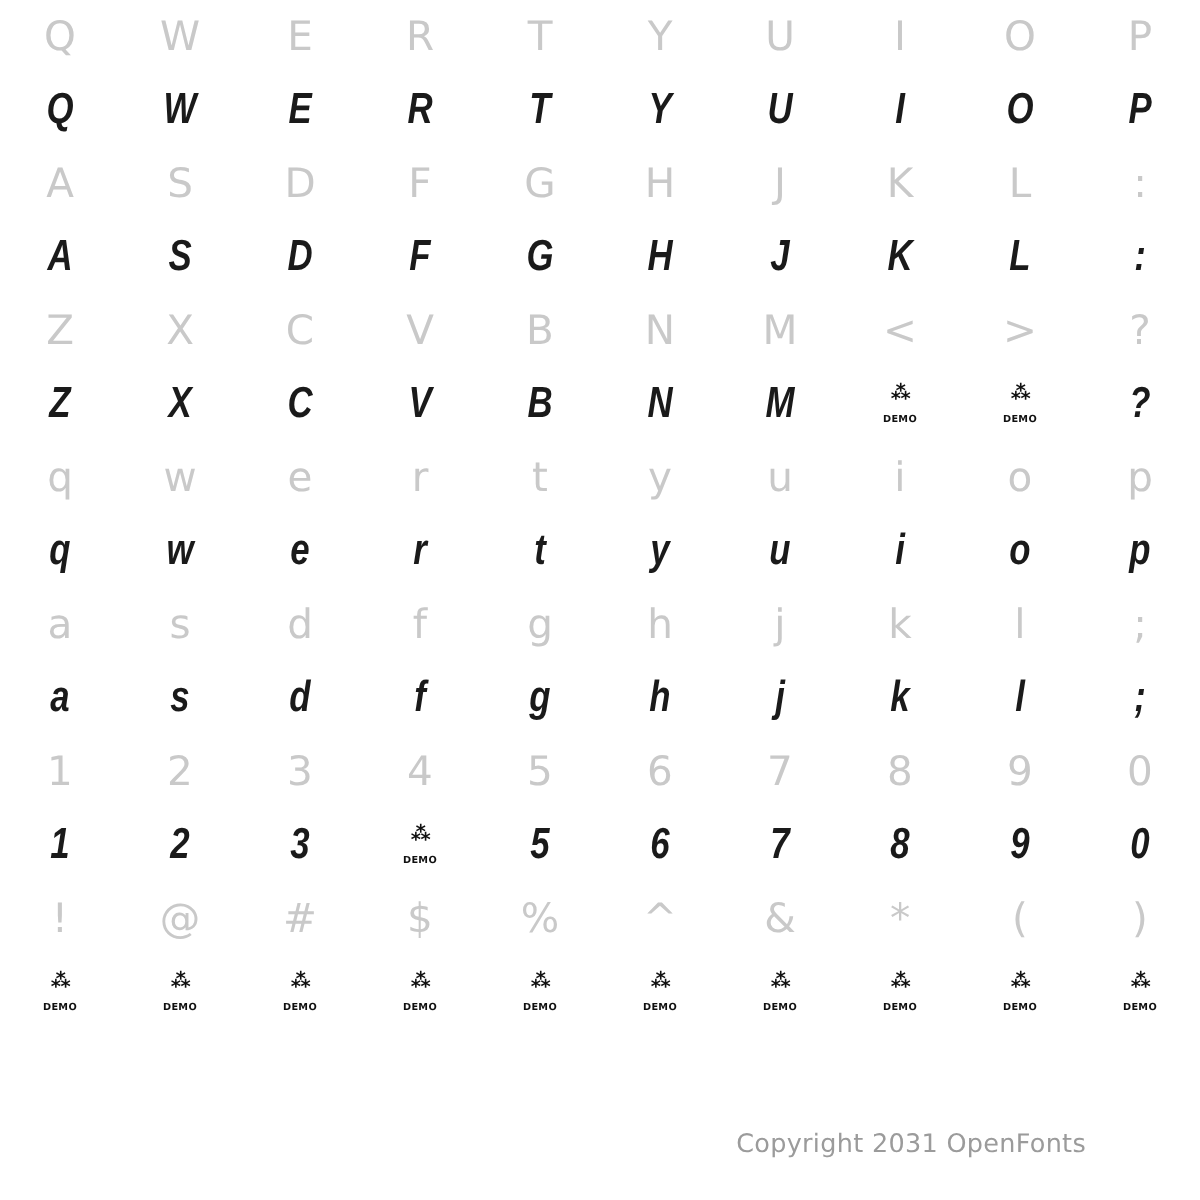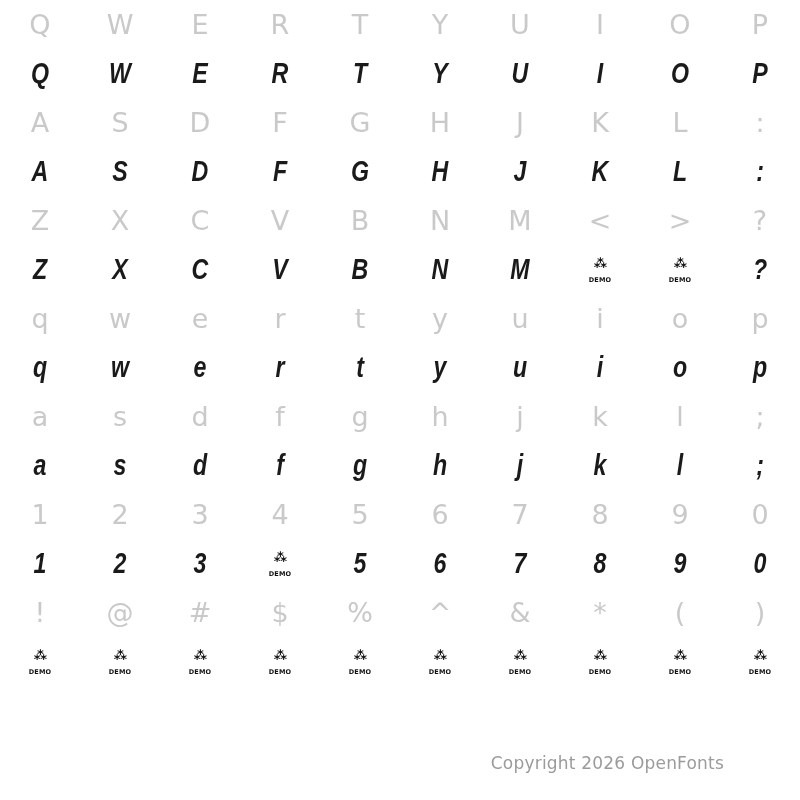--- a/index.html
+++ b/index.html
@@ -288,14 +288,14 @@
         <div class="cell demo-cell"><span class="demo-glyph"><span class="leaves">⁂</span><span class="word">DEMO</span></span></div>
         <div class="cell demo-cell"><span class="demo-glyph"><span class="leaves">⁂</span><span class="word">DEMO</span></span></div>
         <div class="cell demo-cell"><span class="demo-glyph"><span class="leaves">⁂</span><span class="word">DEMO</span></span></div>
         <div class="cell demo-cell"><span class="demo-glyph"><span class="leaves">⁂</span><span class="word">DEMO</span></span></div>
         <div class="cell demo-cell"><span class="demo-glyph"><span class="leaves">⁂</span><span class="word">DEMO</span></span></div>
         <div class="cell demo-cell"><span class="demo-glyph"><span class="leaves">⁂</span><span class="word">DEMO</span></span></div>
         <div class="cell demo-cell"><span class="demo-glyph"><span class="leaves">⁂</span><span class="word">DEMO</span></span></div>
         <div class="cell demo-cell"><span class="demo-glyph"><span class="leaves">⁂</span><span class="word">DEMO</span></span></div>
       </div>
     </div>
-  <div class="footer">Copyright 2026 OpenFonts</div>
+  <div class="footer">Copyright 2031 OpenFonts</div>
 </div>
 
 </body></html>

